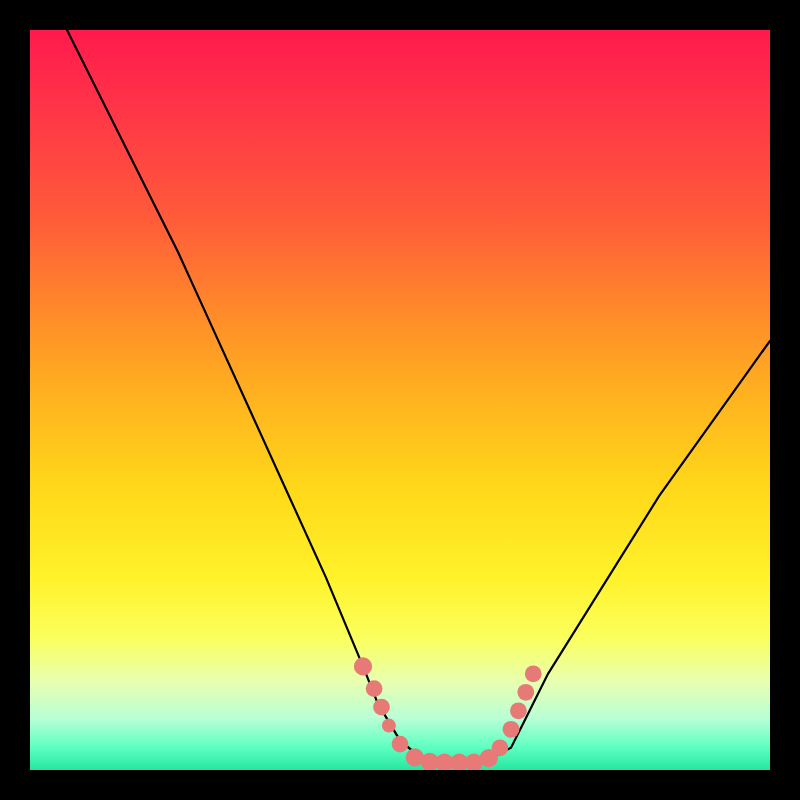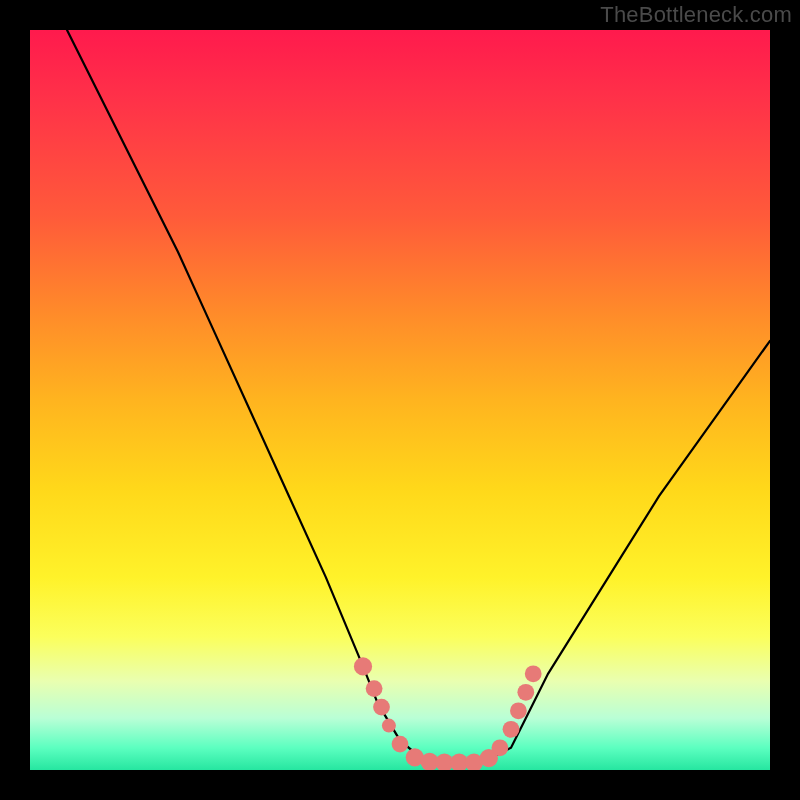--- a/index.html
+++ b/index.html
@@ -76,14 +76,13 @@
           <circle cx="444.00" cy="732.60" r="9.10" fill="#e77a77"></circle>
           <circle cx="458.80" cy="728.16" r="9.10" fill="#e77a77"></circle>
           <circle cx="469.90" cy="717.80" r="8.40" fill="#e77a77"></circle>
           <circle cx="481.00" cy="699.30" r="8.40" fill="#e77a77"></circle>
           <circle cx="488.40" cy="680.80" r="8.40" fill="#e77a77"></circle>
           <circle cx="495.80" cy="662.30" r="8.40" fill="#e77a77"></circle>
           <circle cx="503.20" cy="643.80" r="8.40" fill="#e77a77"></circle>
         </g>
     </svg>
   </div>
-  <div class="watermark">TheBottleneck.com</div>
 </div>
 
 </body></html>

